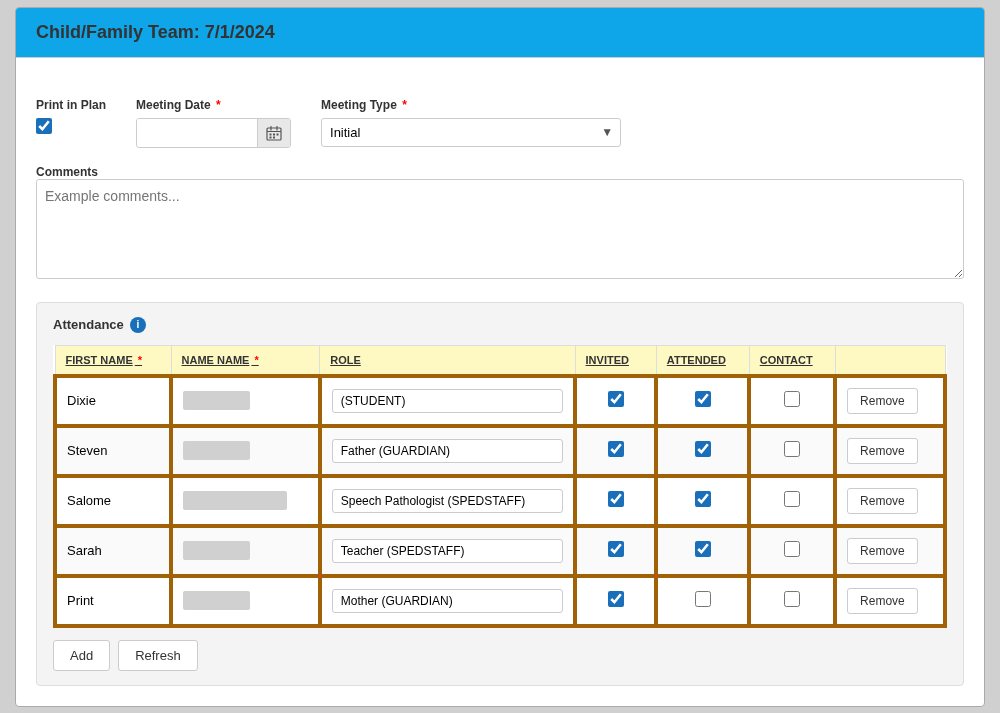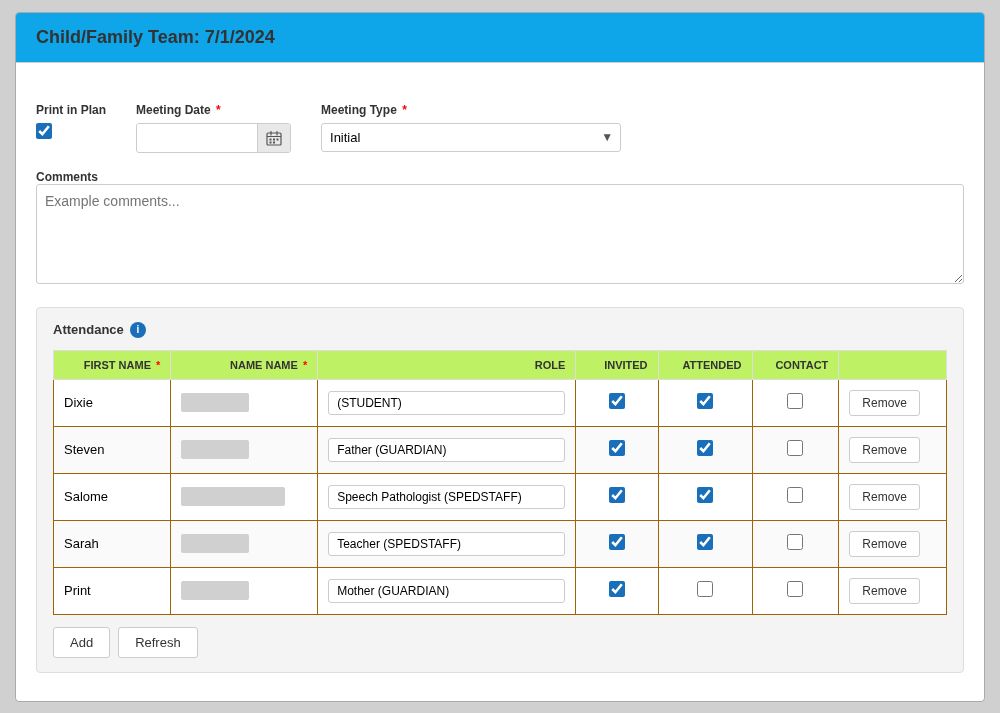--- a/index.html
+++ b/index.html
@@ -161,31 +161,32 @@
       align-items: center;
       justify-content: center;
       cursor: pointer;
     }
     .attendance-table {
       width: 100%;
       border-collapse: collapse;
       background: #fff;
     }
     .attendance-table th {
-      background: #bef264;
+      background: #fef9c3;
       border: 1px solid #ddd;
       padding: 8px 10px;
-      text-align: right;
+      text-align: left;
       font-size: 11px;
       font-weight: bold;
       color: #333;
       white-space: nowrap;
+      text-decoration: underline;
     }
     .attendance-table td {
-      border: 1px solid #a16207;
+      border: 4px solid #a16207;
       padding: 10px;
       vertical-align: middle;
     }
     .attendance-table tr:nth-child(even) td {
       background: #fafafa;
     }
     .attendance-table tr:nth-child(odd) td {
       background: #fff;
     }
     .role-input {

